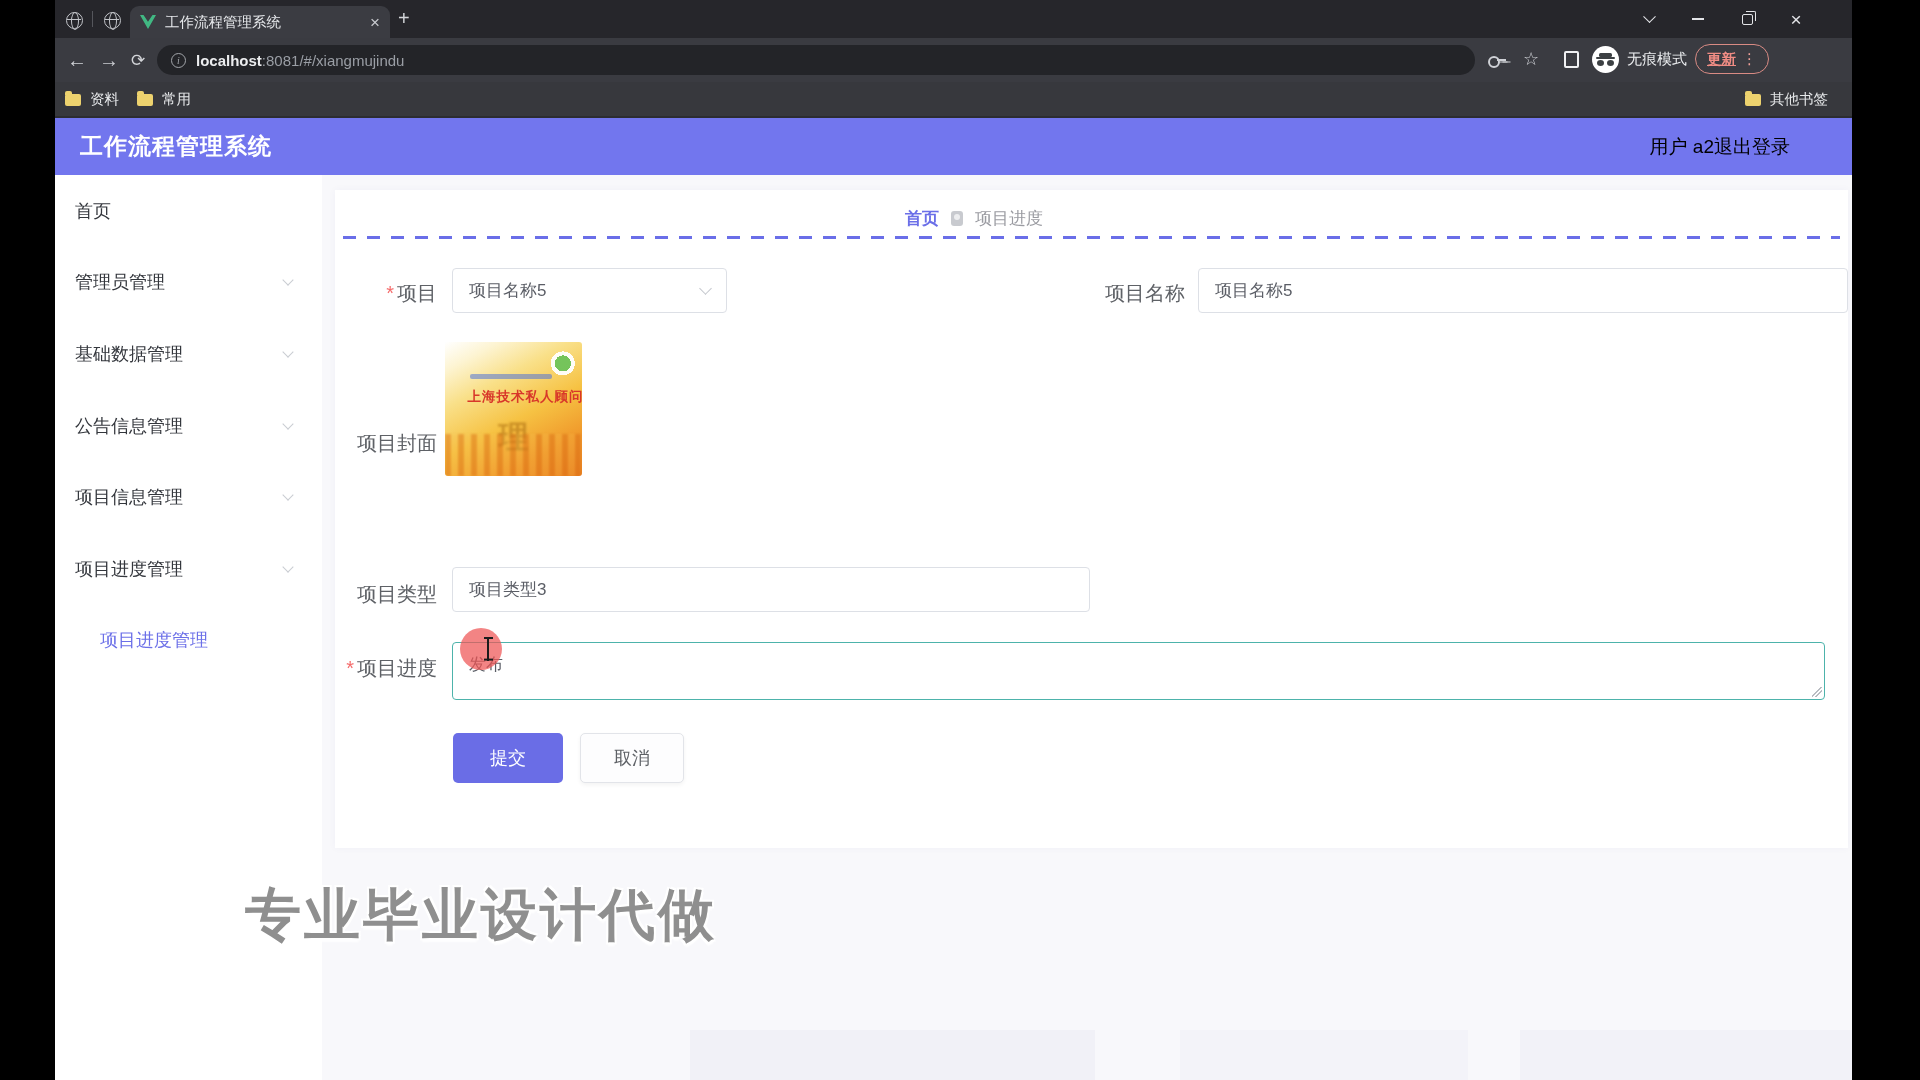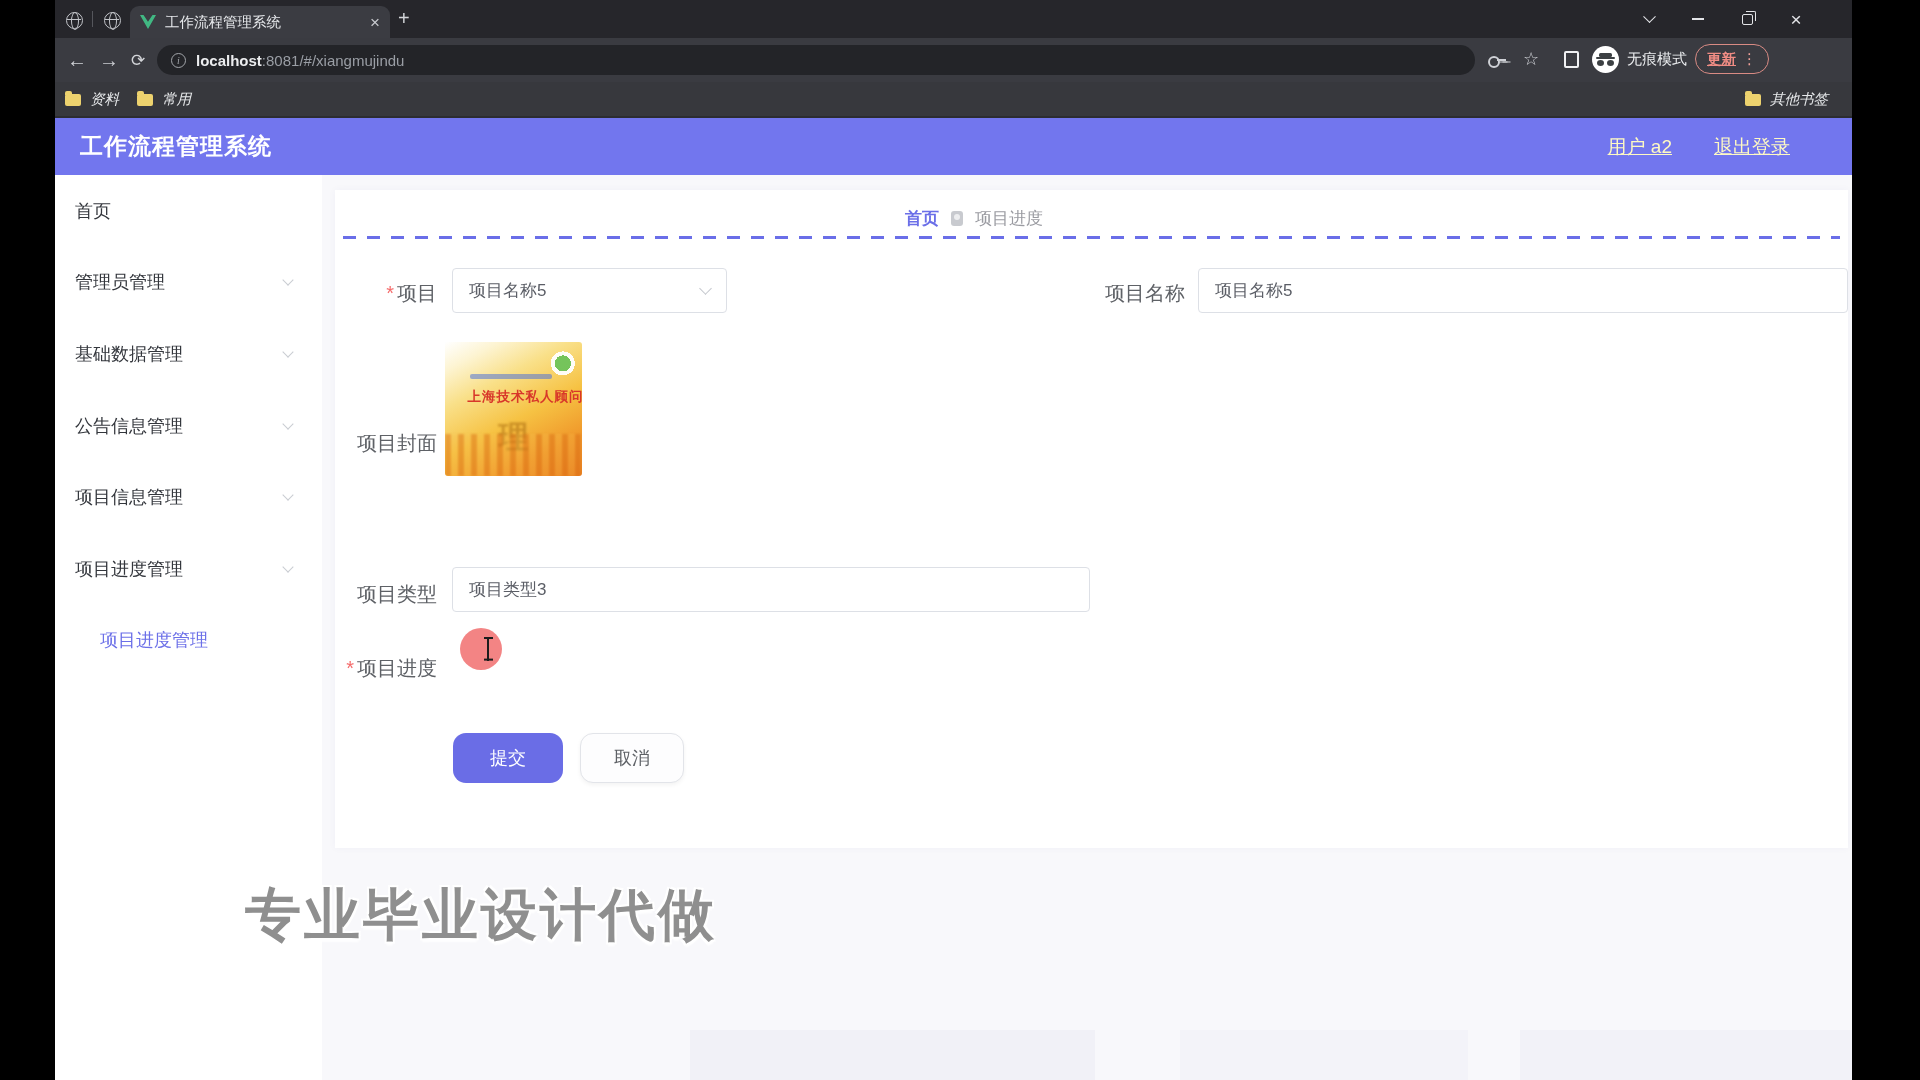--- a/index.html
+++ b/index.html
@@ -55,29 +55,29 @@
   .incog-hat { left:7px; top:7px; width:13px; height:4px; border-radius:1.5px; }
   .incog-brim { left:4px; top:11px; width:19px; height:2px; border-radius:1px; }
   .incog-g1 { left:5px; top:14px; width:7px; height:6px; border-radius:50%; }
   .incog-g2 { left:15px; top:14px; width:7px; height:6px; border-radius:50%; }
   .incog-label { position:absolute; left:1572px; top:12px; color:#eceef0; font-size:15px; }
   .update-pill { position:absolute; left:1640px; top:6px; width:74px; height:30px; border:1.6px solid #d98b84; border-radius:15px; display:flex; align-items:center; justify-content:center; gap:6px; }
   .update-pill .txt { color:#ef8c84; font-size:14.5px; font-weight:700;text-decoration:underline; }
   .update-pill .dots { color:#ef9f98; font-size:15px; }
 
   .bookmarks { position:absolute; left:0; top:82px; width:1797px; height:36px; background:#37383d; border-bottom:2px solid #2c2d31; }
-  .bm { position:absolute; top:0; height:34px; display:flex; align-items:center; gap:9px; color:#e6e8ea; font-size:14.5px;font-style:italic; }
+  .bm { position:absolute; top:0; height:34px; display:flex; align-items:center; gap:9px; color:#e6e8ea; font-size:14.5px; }
   .bm1 { left:10px; } .bm2 { left:82px; } .bm-other { left:1690px; }
   .folder-ic { position:relative; width:16px; height:12px; background:#edd26e; border-radius:2px; margin-top:2px; }
   .folder-ic::before { content:""; position:absolute; left:0; top:-3px; width:7px; height:4px; background:#edd26e; border-radius:2px 2px 0 0; }
 
   
   .app-header { position:absolute; left:0; top:118px; width:1797px; height:57px; background:#7276ee; display:flex; align-items:center; }
   .app-title { color:#fff; font-size:23px; font-weight:700; margin-left:25px; letter-spacing:1px; }
-  .hdr-right { position:absolute; right:62px; display:flex; gap:42px; color:#fef9c3; font-size:19px;text-decoration:underline; }
+  .hdr-right { position:absolute; right:62px; display:flex; color:#000000; font-size:19px; }
 
   .sidebar { position:absolute; left:0; top:175px; width:267px; height:905px; background:#fff; }
   .side-item { height:71.6px; display:flex; align-items:center; padding-left:20px; padding-right:30px; color:#33363c; font-size:18px; }
   .side-item .caret { margin-left:auto; width:8px; height:8px; border-right:1.8px solid #c9ccd2; border-bottom:1.8px solid #c9ccd2; transform:rotate(45deg); margin-top:-4px; }
   .side-sub { height:71.6px; display:flex; align-items:center; padding-left:45px; color:#6b6fe8; font-size:18px; }
 
   .content { position:absolute; left:267px; top:175px; width:1530px; height:905px; background:#f8f8fb; }
   .card { position:absolute; left:13px; top:15px; width:1513px; height:658px; background:#fff; box-shadow:0 0 8px rgba(60,60,120,0.04); }
 
   .breadcrumb { position:absolute; left:570px; top:15px; height:26px; display:flex; align-items:center; gap:12px; font-size:17px; }
@@ -99,21 +99,21 @@
   .cover-img .bluebar { position:absolute; left:18%; top:24%; width:60%; height:5px; background:rgba(80,115,215,.55); border-radius:2px; filter:blur(.6px); }
   .cover-img .redtxt { position:absolute; left:12px; top:34%; width:100%; text-align:center; color:#d8372a; font-size:13.5px; font-weight:700; filter:blur(.5px); letter-spacing:1px; }
   .cover-img .bigchar { position:absolute; left:0; top:56%; width:100%; text-align:center; color:rgba(190,130,30,.75); font-size:30px; font-weight:700; filter:blur(1.1px); }
   .cover-img .skyline { position:absolute; left:0; bottom:0; width:100%; height:42px;
       background:repeating-linear-gradient(90deg, rgba(220,115,25,.5) 0 6px, rgba(248,190,80,.22) 6px 13px); filter:blur(.8px); }
 
   .textarea { position:absolute; left:117px; top:452px; width:1373px; height:58px; border:1.8px solid #4db3ab; border-radius:4px; background:#fff; padding:10px 16px; color:#5b5e66; font-size:17px; }
   .textarea::after { content:""; position:absolute; right:2px; bottom:2px; width:10px; height:10px;
       background:linear-gradient(135deg,transparent 0 45%,#b9bcc2 45% 52%,transparent 52% 65%,#b9bcc2 65% 72%,transparent 72%); }
 
-  .btn { position:absolute; top:543px; height:50px; border-radius:13px; display:flex; align-items:center; justify-content:center; font-size:18px; }
+  .btn { position:absolute; top:543px; height:50px; border-radius:5px; display:flex; align-items:center; justify-content:center; font-size:18px; }
   .btn-submit { left:118px; width:110px; background:#6a6de6; color:#fff; }
   .btn-cancel { left:245px; width:104px; background:#fdfdfe; color:#5e6166; border:1.5px solid #e2e4e9; box-shadow:0 2px 4px rgba(0,0,0,.05); }
 
   .click-ind { position:absolute; left:125px; top:438px; width:42px; height:42px; border-radius:50%; background:rgba(238,85,85,.72); z-index:20; }
   .ibeam { position:absolute; left:27px; top:9px; width:2.4px; height:24px; background:#1c1c1c; }
   .ibeam::before { content:""; position:absolute; left:-3.5px; top:0; width:9px; height:2.4px; background:#1c1c1c; box-shadow:0 21.6px 0 #1c1c1c; }
 
   .watermark { position:absolute; left:190px; top:878px; z-index:50; font-size:56px; font-weight:900; color:#8f8f8f; letter-spacing:3px;
       text-shadow:-2px -2px 0 #fff,2px -2px 0 #fff,-2px 2px 0 #fff,2px 2px 0 #fff,0 4px 2px rgba(255,255,255,.9); }
 
@@ -257,20 +257,21 @@
         <span class="bigchar">理</span>
         <span class="skyline"></span>
       </div>
 
       <div class="flabel" style="left:0; top:391px;">项目类型</div>
       <div class="ctl" style="left:117px; top:377px; width:638px; height:45px;">
         <span>项目类型3</span>
       </div>
 
       <div class="flabel" style="left:0; top:465px;"><span class="req">*</span><span>项目进度</span></div>
+      <div class="textarea"><span>发布</span></div>
       <div class="click-ind">
         <span class="ibeam"></span>
       </div>
 
       <div class="btn btn-submit">提交</div>
       <div class="btn btn-cancel">取消</div>
     </div>
   </div>
 
   <div class="ghost g1"></div>

